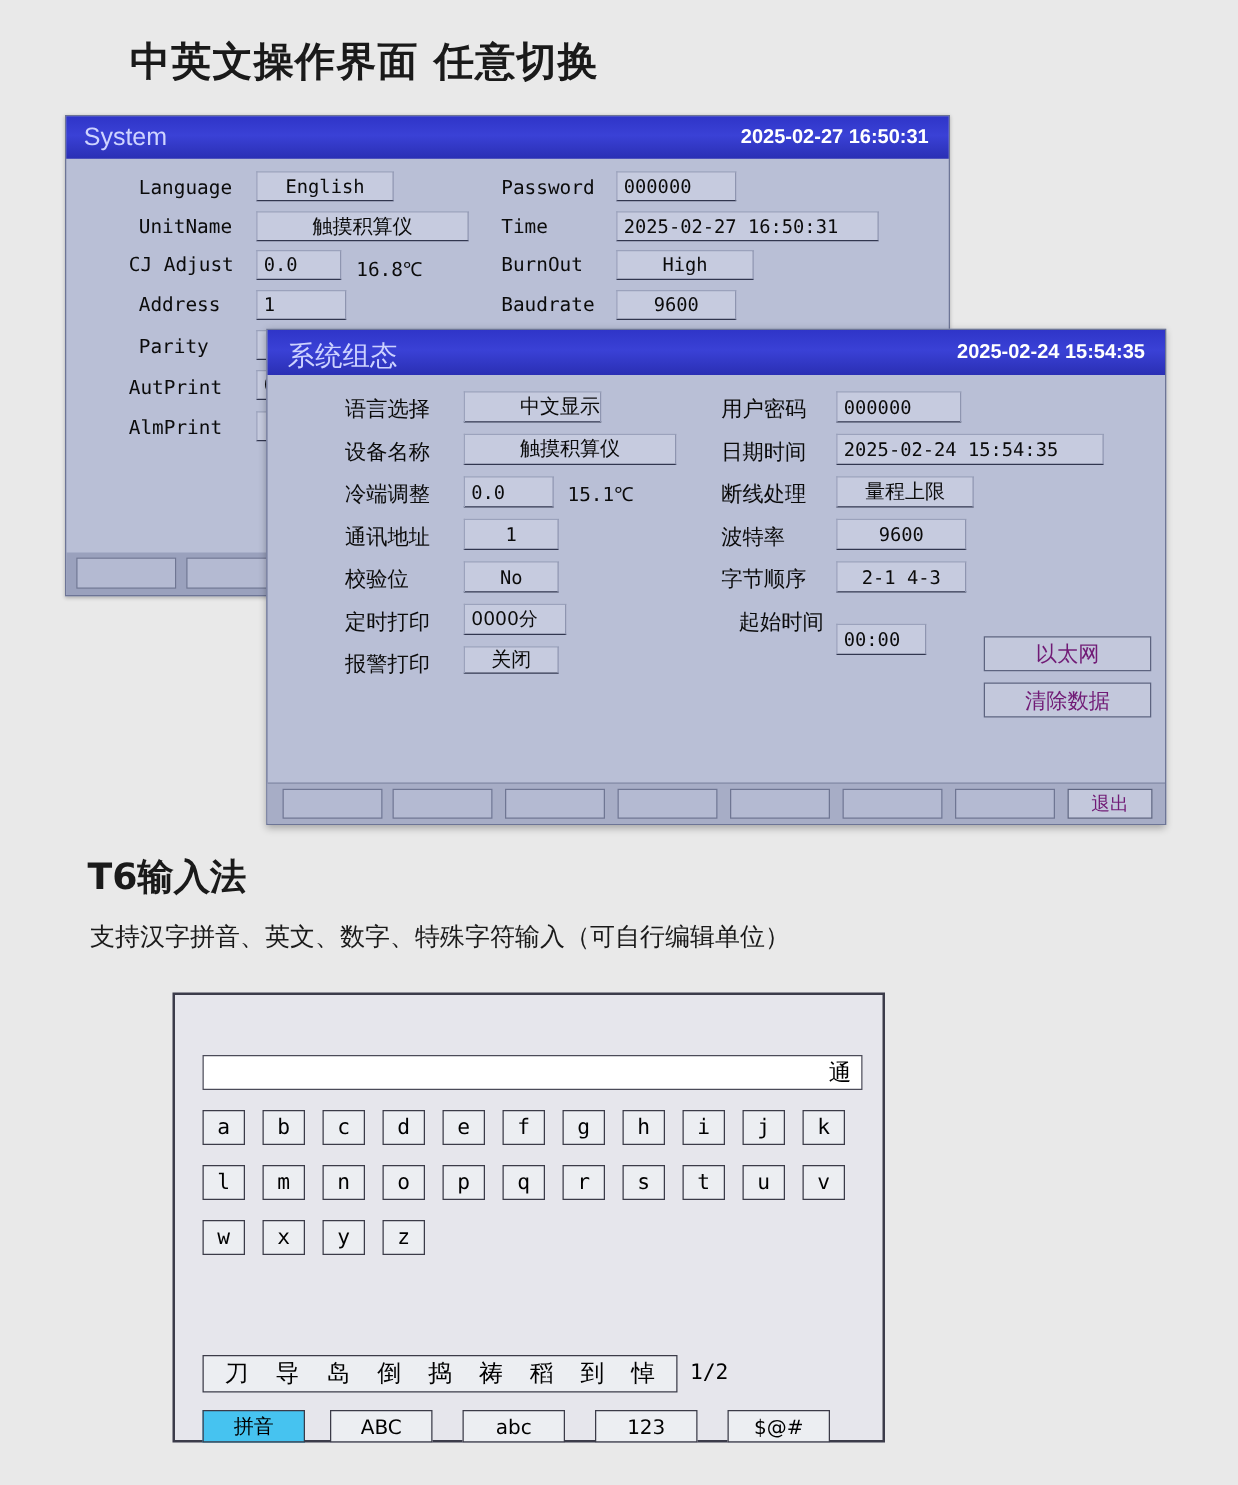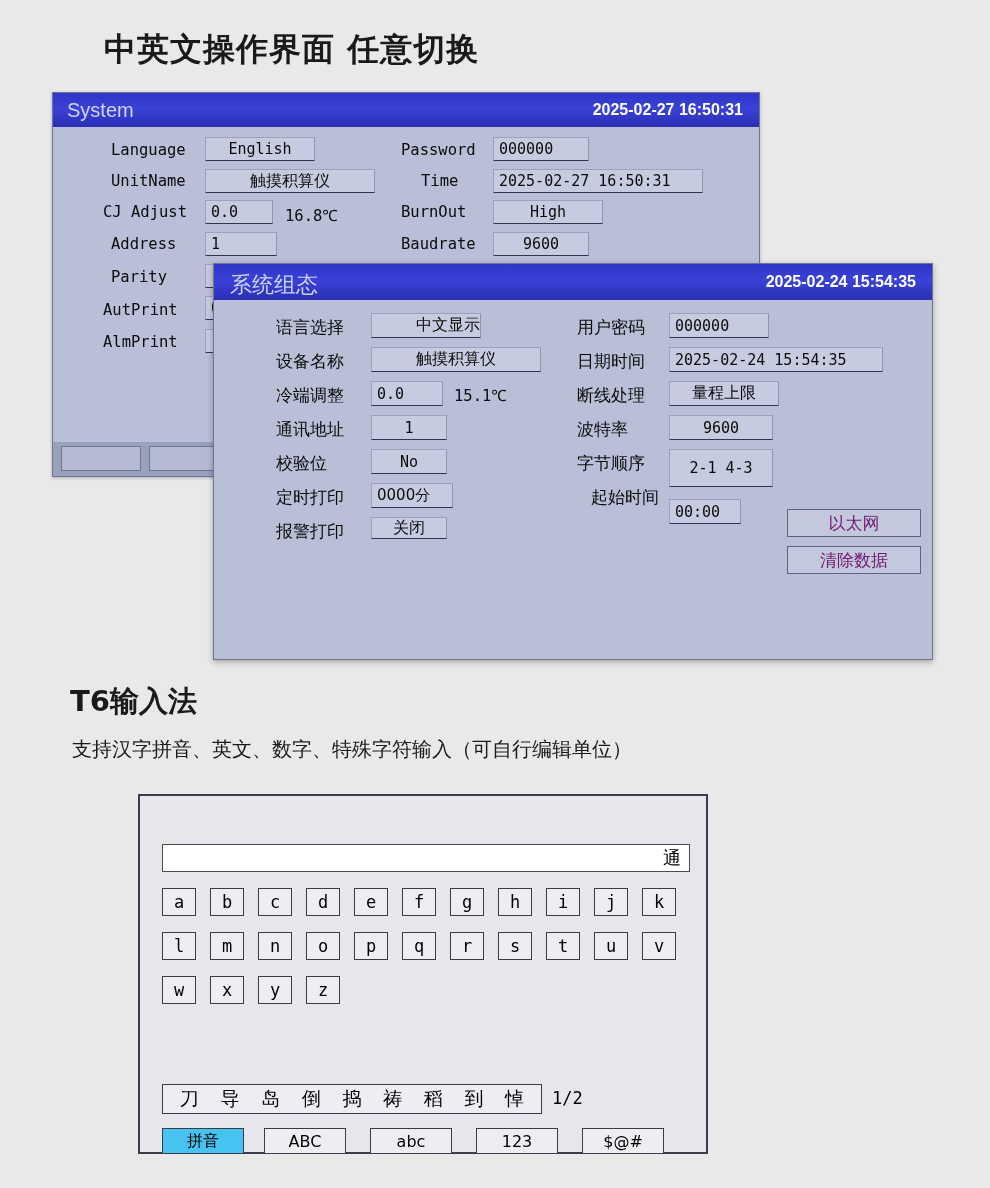--- a/index.html
+++ b/index.html
@@ -197,21 +197,21 @@
   <div class="fld ctr" style="left:152px;top:44px;width:110px;height:24px;">English</div>
   <div class="fld ctr cn" style="left:152px;top:76px;width:170px;height:24px;font-size:16px;">触摸积算仪</div>
   <div class="fld lft" style="left:152px;top:107px;width:68px;height:24px;">0.0</div>
   <div class="lbl-en" style="left:232px;top:111px;">16.8℃</div>
   <div class="fld lft" style="left:152px;top:139px;width:72px;height:24px;">1</div>
   <div class="fld lft" style="left:152px;top:171px;width:72px;height:24px;"></div>
   <div class="fld lft" style="left:152px;top:203px;width:60px;height:24px;">0</div>
   <div class="fld lft" style="left:152px;top:236px;width:60px;height:24px;"></div>
 
   <div class="lbl-en" style="left:348px;top:48px;">Password</div>
-  <div class="lbl-en" style="left:348px;top:79px;margin-left:20px;">Time</div>
+  <div class="lbl-en" style="left:348px;top:79px;">Time</div>
   <div class="lbl-en" style="left:348px;top:110px;">BurnOut</div>
   <div class="lbl-en" style="left:348px;top:142px;">Baudrate</div>
 
   <div class="fld lft" style="left:440px;top:44px;width:96px;height:24px;">000000</div>
   <div class="fld lft" style="left:440px;top:76px;width:210px;height:24px;">2025-02-27  16:50:31</div>
   <div class="fld ctr" style="left:440px;top:107px;width:110px;height:24px;">High</div>
   <div class="fld ctr" style="left:440px;top:139px;width:96px;height:24px;">9600</div>
 
   <div class="btnbar">
     <div class="botbtn" style="left:8px;top:4px;width:80px;height:25px;"></div>
@@ -246,26 +246,36 @@
   <div class="lbl-cn" style="left:363px;top:86px;">日期时间</div>
   <div class="lbl-cn" style="left:363px;top:120px;">断线处理</div>
   <div class="lbl-cn" style="left:363px;top:154px;">波特率</div>
   <div class="lbl-cn" style="left:363px;top:188px;">字节顺序</div>
   <div class="lbl-cn" style="left:377px;top:222px;">起始时间</div>
 
   <div class="fld lft" style="left:455px;top:49px;width:100px;height:25px;">000000</div>
   <div class="fld lft" style="left:455px;top:83px;width:214px;height:25px;">2025-02-24  15:54:35</div>
   <div class="fld ctr cn" style="left:455px;top:117px;width:110px;height:25px;font-size:16px;">量程上限</div>
   <div class="fld ctr" style="left:455px;top:151px;width:104px;height:25px;">9600</div>
-  <div class="fld ctr" style="left:455px;top:185px;width:104px;height:38px;">2-1  4-3</div>
+  <div class="fld ctr" style="left:455px;top:185px;width:104px;height:25px;">2-1  4-3</div>
   <div class="fld lft" style="left:455px;top:219px;width:72px;height:25px;margin-top:16px;">00:00</div>
 
   <div class="sidebtn" style="left:573px;top:245px;width:134px;height:28px;">以太网</div>
   <div class="sidebtn" style="left:573px;top:282px;width:134px;height:28px;">清除数据</div>
 
+  <div class="btnbar">
+    <div class="botbtn" style="left:12px;top:4px;width:80px;height:24px;"></div>
+    <div class="botbtn" style="left:100px;top:4px;width:80px;height:24px;"></div>
+    <div class="botbtn" style="left:190px;top:4px;width:80px;height:24px;"></div>
+    <div class="botbtn" style="left:280px;top:4px;width:80px;height:24px;"></div>
+    <div class="botbtn" style="left:370px;top:4px;width:80px;height:24px;"></div>
+    <div class="botbtn" style="left:460px;top:4px;width:80px;height:24px;"></div>
+    <div class="botbtn" style="left:550px;top:4px;width:80px;height:24px;"></div>
+    <div class="botbtn sidebtn" style="left:640px;top:4px;width:68px;height:24px;font-size:15px;background:#c3c8dc;">退出</div>
+  </div>
 </div>
 
 <div class="win" id="win-kb">
 
   <div class="kb-input">通</div>
 
   <div class="key" style="left:22px;top:92px;">a</div>
   <div class="key" style="left:70px;top:92px;">b</div>
   <div class="key" style="left:118px;top:92px;">c</div>
   <div class="key" style="left:166px;top:92px;">d</div>

